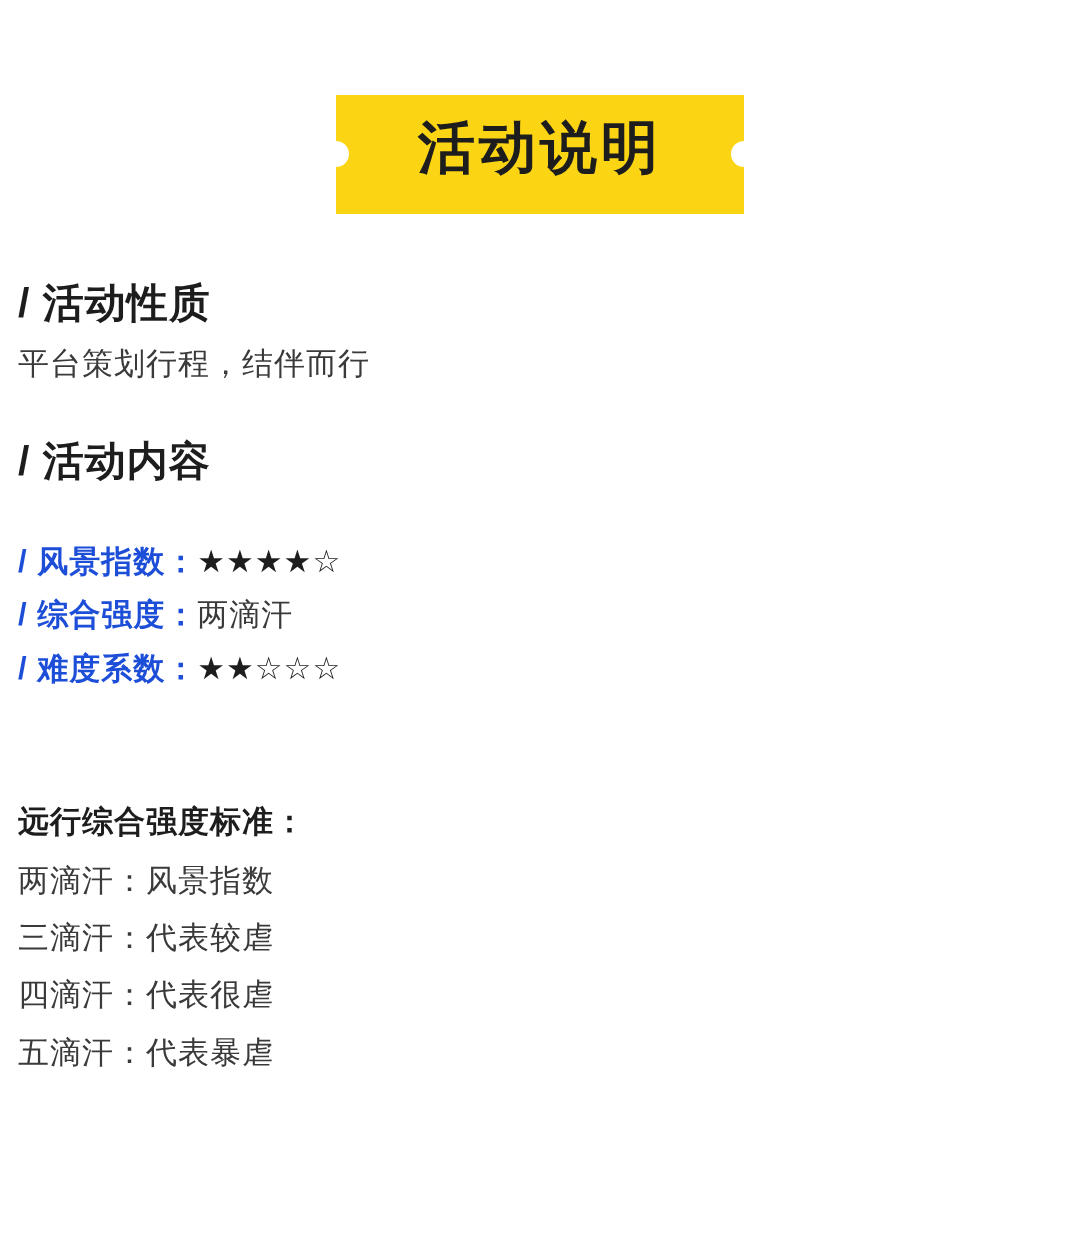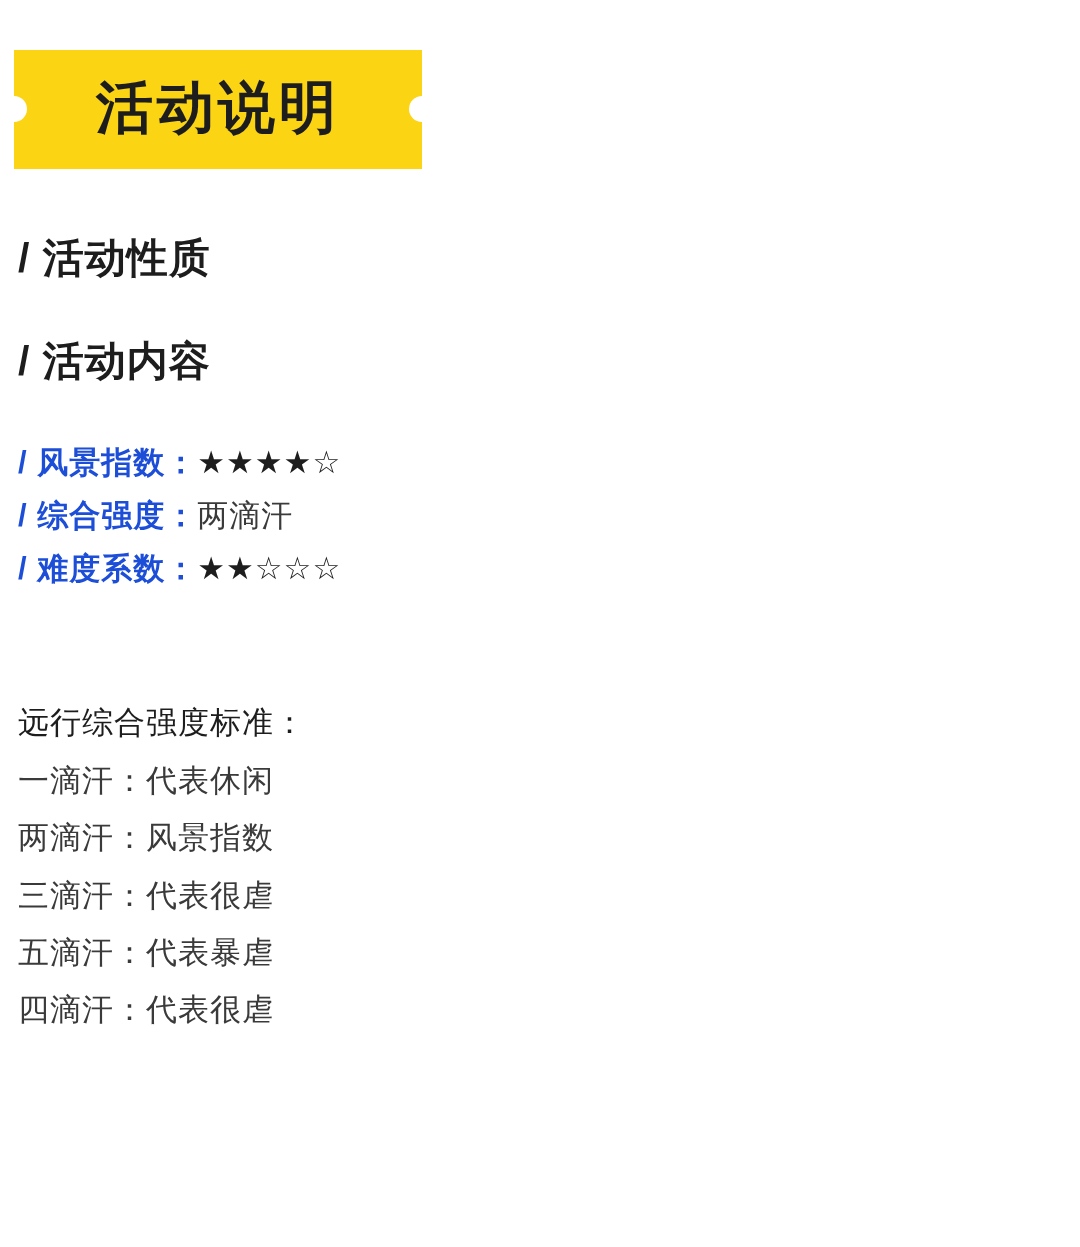--- a/index.html
+++ b/index.html
@@ -20,21 +20,23 @@
     width: 1080px;
     height: 1247px;
     box-sizing: border-box;
     padding: 0 14px;
     position: relative;
   }
 
   
   .title-wrap {
     display: flex;
-    padding-top: 50px;
+    justify-content: center;
+    padding-top: 95px;
+    font-family: Liberation Mono, monospace;
   }
   .ticket {
     position: relative;
     background: #fbd414;
     padding: 26px 54px 30px 54px;
     min-width: 300px;
     text-align: center;
   }
   
   .ticket::before,
@@ -108,21 +110,21 @@
     letter-spacing: 1px;
     color: #1d1d1d;
   }
 
   
   .standard {
     margin-top: 104px;
   }
   .standard-title {
     font-size: 31px;
-    font-weight: normal;
+    font-weight: bold;
     color: #1d1d1d;
     letter-spacing: 1px;
     line-height: 1.5;
     margin-bottom: 6px;
   }
   .standard-list {
     list-style: none;
     margin: 0;
     padding: 0;
   }
@@ -142,20 +144,21 @@
   <div class="title-wrap">
     <div class="ticket">
       <div class="ticket-title">活动说明</div>
     </div>
   </div>
 
   <div class="content">
 
     <div class="section">
       <div class="sec-head">/ 活动性质</div>
+      <div class="sec-body">平台策划行程，结伴而行</div>
     </div>
 
     <div class="section">
       <div class="sec-head">/ 活动内容</div>
     </div>
 
     <div class="rating-group">
       <div class="rating-row">
         <span class="rating-label">/ 风景指数：</span><span class="stars">★★★★☆</span><span class="rating-value"></span>
       </div>
@@ -163,22 +166,21 @@
         <span class="rating-label">/ 综合强度：</span><span class="stars"></span><span class="rating-value">两滴汗</span>
       </div>
       <div class="rating-row">
         <span class="rating-label">/ 难度系数：</span><span class="stars">★★☆☆☆</span><span class="rating-value"></span>
       </div>
     </div>
 
     <div class="standard">
       <div class="standard-title">远行综合强度标准：</div>
       <ul class="standard-list">
-        <li>一滴汗：代表休闲</li>
         <li>两滴汗：风景指数</li>
-        <li>三滴汗：代表很虐</li>
+        <li>三滴汗：代表较虐</li>
+        <li>四滴汗：代表很虐</li>
         <li>五滴汗：代表暴虐</li>
-        <li>四滴汗：代表很虐</li>
       </ul>
     </div>
 
   </div>
 </div>
 
 </body></html>

